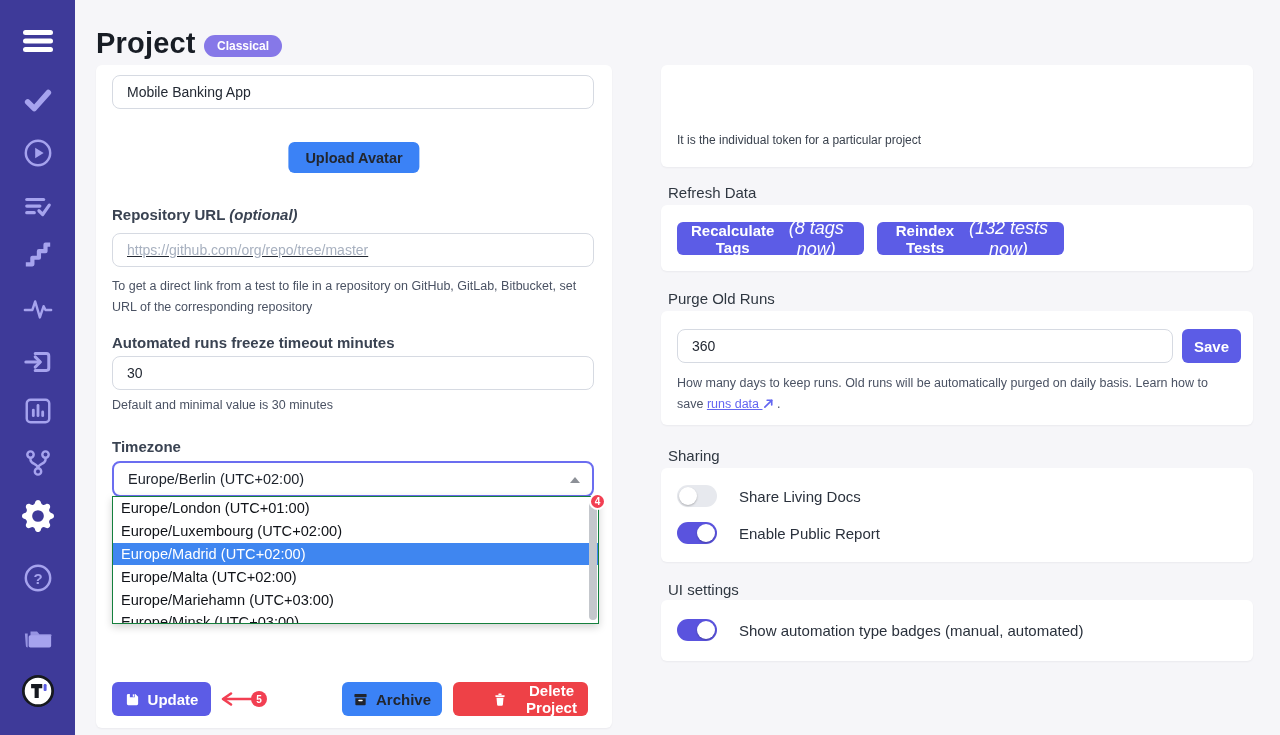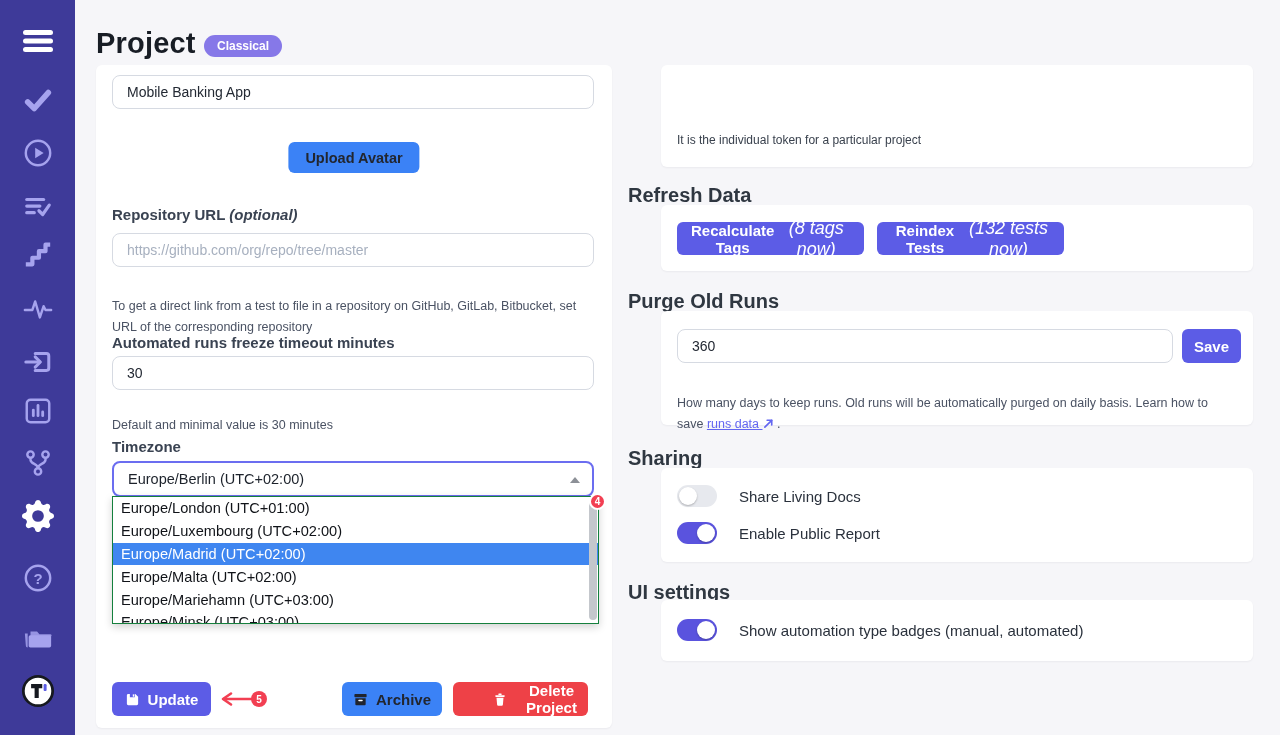--- a/index.html
+++ b/index.html
@@ -11,29 +11,29 @@
   .sidebar { position:absolute; left:0; top:0; width:75px; height:735px; background:#3e3a99; z-index:5; }
   .side-ic { position:absolute; left:21px; width:34px; height:34px; display:flex; align-items:center; justify-content:center; color:#a6a3ee; cursor:pointer; }
   .side-ic svg { display:block; }
 
   
   .page-title { position:absolute; left:96px; top:27px; font-size:29px; font-weight:800; color:#181d25; letter-spacing:.2px; }
   .title-badge { position:absolute; left:204px; top:35px; background:#8678e8; color:#fff; font-size:12px; font-weight:700; padding:4px 13px; border-radius:11px; }
 
   
   .card { position:absolute; background:#fff; border-radius:6px; box-shadow:0 1px 2px rgba(20,24,40,.05); }
-  .section-heading { position:absolute; left:628px; font-size:20px; font-weight:700; color:#2f3741; }
+  .section-heading { position:absolute; left:668px; font-size:15px; font-weight:400; color:#2f3741; }
 
   
   .left-card { left:96px; top:65px; width:516px; height:663px; }
   .text-input { position:absolute; height:34px; border:1px solid #d6dae2; border-radius:8px; background:#fff; font-size:14px; color:#232933; padding:0 14px; font-family:"Liberation Sans",sans-serif; outline:none; }
   .text-input::placeholder { color:#a7b0bf; }
   .form-label { position:absolute; left:16px; font-size:15px; font-weight:700; color:#3a4352; }
   .form-label em { font-weight:700; }
-  .help { position:absolute; left:16px; font-size:12.5px; color:#4a5263; line-height:21px;margin-top:20px; }
+  .help { position:absolute; left:16px; font-size:12.5px; color:#4a5263; line-height:21px; }
 
   .btn { display:inline-flex; align-items:center; justify-content:center; gap:8px; border:none; border-radius:6px; font-family:"Liberation Sans",sans-serif; font-size:15px; font-weight:600; cursor:pointer; }
   .btn-primary { background:#5c5ce6; color:#fff; }
   .btn-light   { background:#3b82f6; color:#22262f; }
   .btn-danger  { background:#ee4147; color:#fff; }
 
   .upload-btn { position:absolute; top:77px; left:50%; transform:translateX(-50%); height:31px; padding:0 17px; font-size:14.5px; }
 
   
   .tz-select { position:absolute; left:16px; top:396px; width:482px; height:36px; border:2px solid #6b6df0; border-radius:8px; background:#fff; display:flex; align-items:center; padding:0 14px; font-size:14.5px; color:#1c222b; cursor:pointer; }
@@ -193,21 +193,21 @@
 
   <section class="card left-card">
     <input class="text-input" style="left: 16px; top: 10px; width: 482px;" value="Mobile Banking App">
 
     <button class="btn btn-light upload-btn">Upload Avatar</button>
 
     <div class="form-label" style="top:141px">
       <span>Repository URL</span>
       <em>(optional)</em>
     </div>
-    <input class="text-input" style="left: 16px; top: 168px; width: 482px;" placeholder="https://github.com/org/repo/tree/master">
+    <input class="text-input" style="left: 16px; top: 168px; width: 482px; text-decoration: underline;" placeholder="https://github.com/org/repo/tree/master">
     <div class="help" style="top:211px; width:482px">To get a direct link from a test to file in a repository on GitHub, GitLab, Bitbucket, set URL of the corresponding repository</div>
 
     <div class="form-label" style="top:269px">Automated runs freeze timeout minutes</div>
     <input class="text-input" style="left: 16px; top: 291px; width: 482px;" value="30">
     <div class="help" style="top:330px">Default and minimal value is 30 minutes</div>
 
     <div class="form-label" style="top:373px">Timezone</div>
     <div class="tz-select">
       <span>Europe/Berlin (UTC+02:00)</span>
       <span class="tz-caret"></span>

